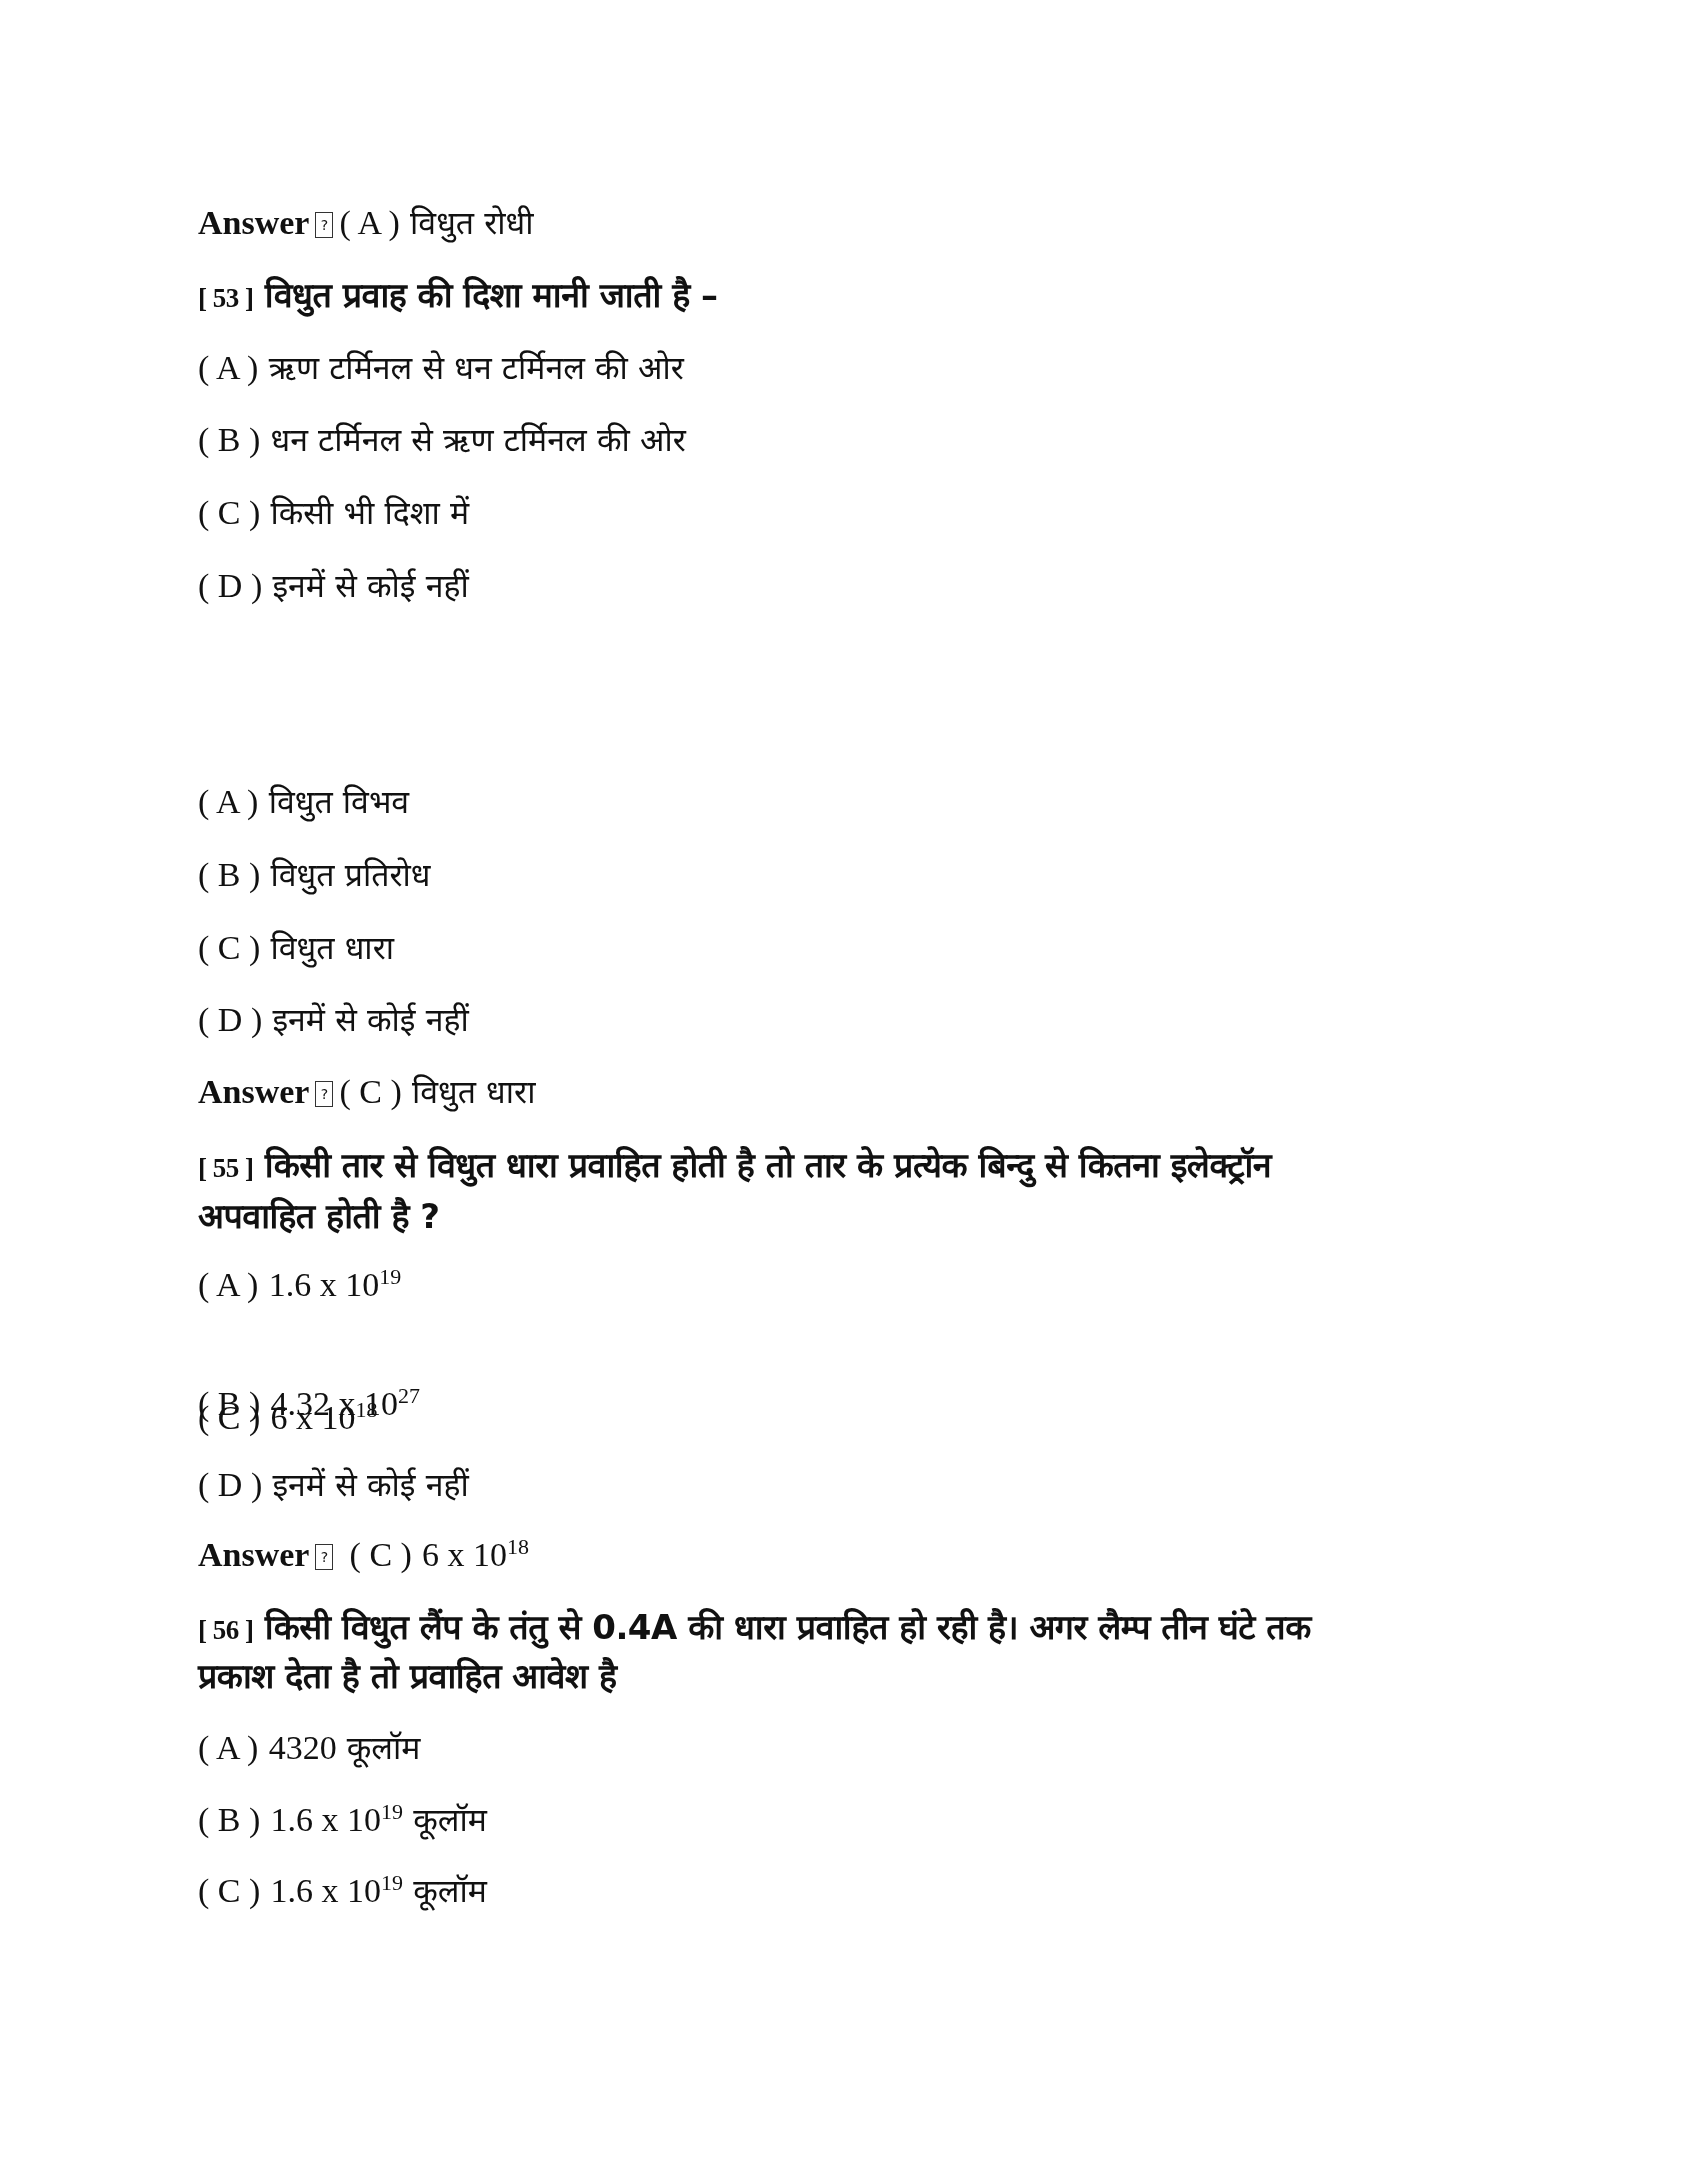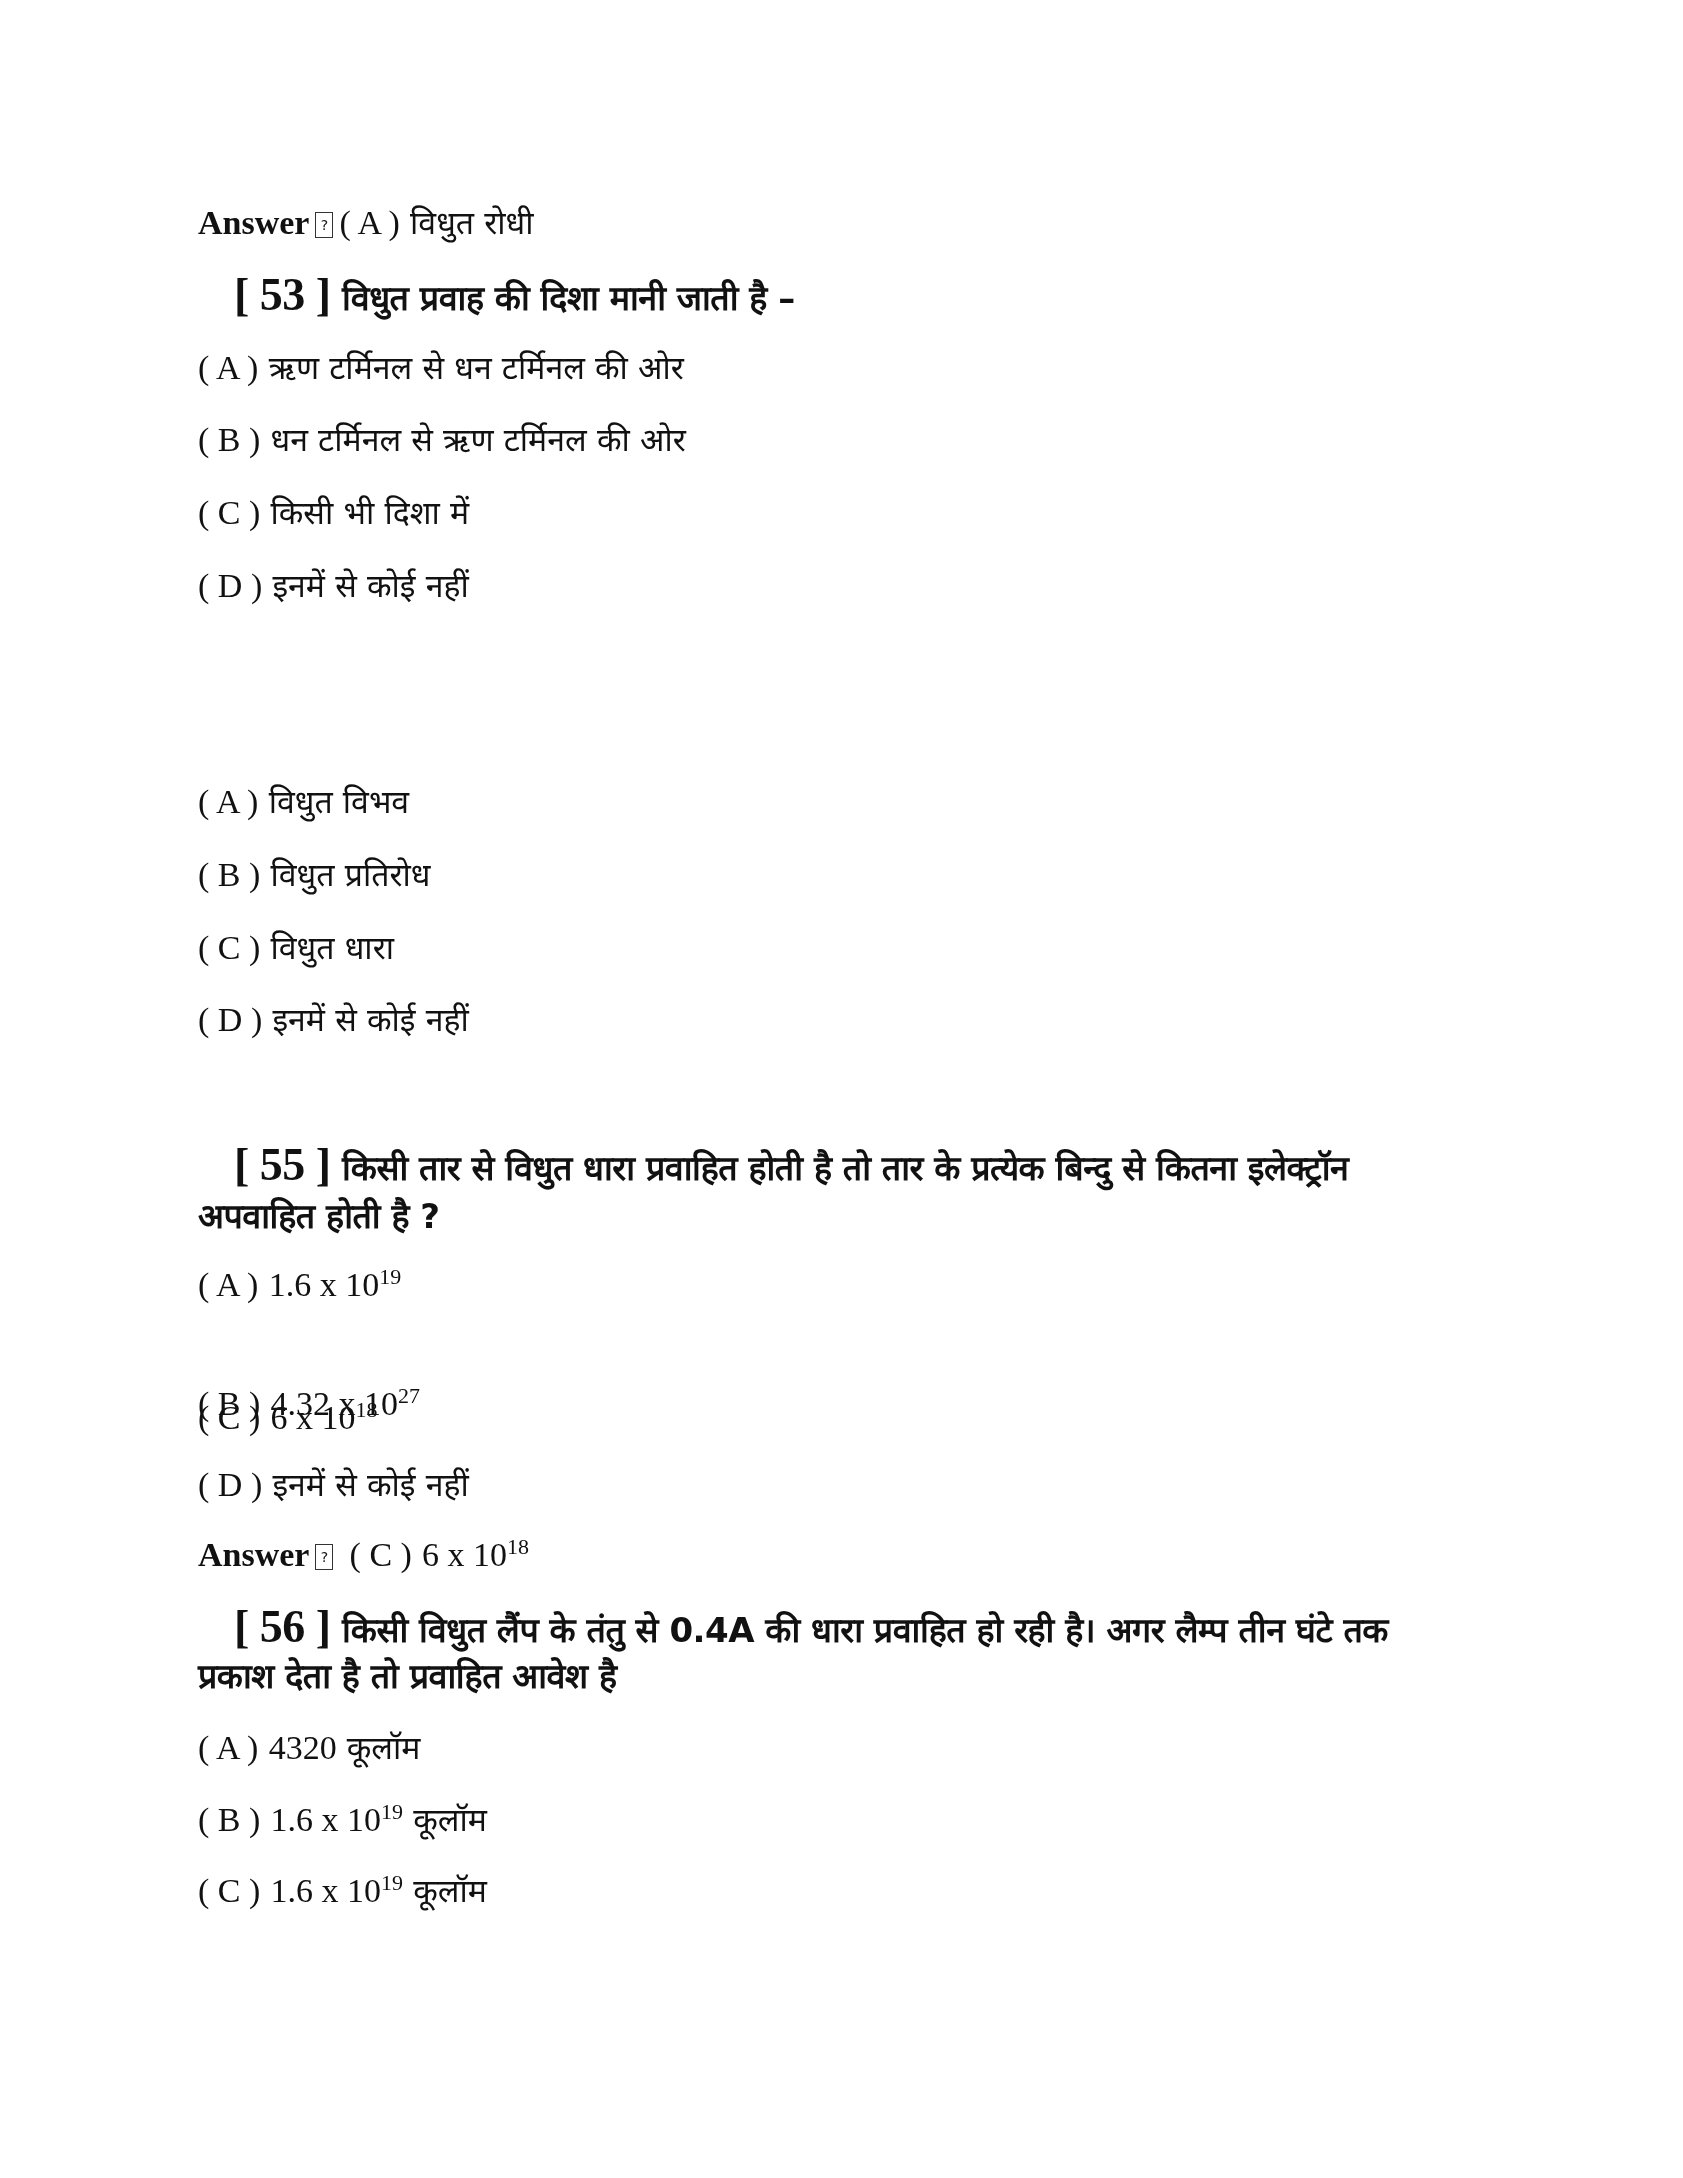--- a/index.html
+++ b/index.html
@@ -1,21 +1,21 @@
 <!DOCTYPE html>
 <html><head>
 <meta charset="utf-8">
 <style>
   html, body { margin: 0; padding: 0; background: #ffffff; }
   body { width: 1683px; height: 2178px; position: relative; overflow: hidden;
          font-family: "Liberation Serif", "DejaVu Serif", serif; color: #111; }
   .page { position: absolute; left: 0; top: 0; width: 1683px; height: 2178px; border-radius: 30px; }
   .line { position: absolute; left: 198px; white-space: nowrap; font-size: 36px; line-height: 44px; }
   .q { font-weight: bold; font-family: "DejaVu Sans", "Liberation Sans", sans-serif; font-size: 34px; letter-spacing: -0.5px; }
-  .q .num { font-family: "Liberation Serif", serif; font-weight: bold; font-size: 46px; margin-left: 36px; }
+  .q .num { font-family: "Liberation Serif", serif; font-weight: bold; font-size: 27px; }
   .opt { font-family: "DejaVu Sans", "Liberation Sans", sans-serif; font-size: 32px; }
   .opt .lbl { font-family: "Liberation Serif", serif; font-size: 34px; }
   .ans { font-family: "DejaVu Sans", "Liberation Sans", sans-serif; font-size: 32px; }
   .ans .kw { font-family: "Liberation Serif", serif; font-weight: bold; font-size: 34px; }
   .ans .sym { display: inline-block; width: 16px; height: 24px; border: 1.5px solid #333; font-size: 14px;
               line-height: 24px; text-align: center; vertical-align: middle; margin: 0 6px 0 6px;
               font-family: "DejaVu Sans", sans-serif; }
   .ans .lbl { font-family: "Liberation Serif", serif; font-size: 34px; }
   .sci { font-family: "Liberation Serif", serif; font-size: 34px; }
   sup { font-size: 22px; vertical-align: 12px; line-height: 0; }
@@ -60,20 +60,24 @@
     <span>विधुत प्रतिरोध</span>
   </div>
   <div class="line opt" style="top:926px">
     <span class="lbl">( C )</span>
     <span>विधुत धारा</span>
   </div>
   <div class="line opt" style="top:998px">
     <span class="lbl">( D )</span>
     <span>इनमें से कोई नहीं</span>
   </div>
+  <div class="line ans" style="top:1070px">
+    <span class="kw">Answer</span><span class="sym">?</span><span class="lbl">( C )</span>
+    <span>विधुत धारा</span>
+  </div>
 
   <div class="line q" style="top:1143px">
     <span class="num">[ 55 ]</span>
     <span>किसी तार से विधुत धारा प्रवाहित होती है तो तार के प्रत्येक बिन्दु से कितना इलेक्ट्रॉन</span>
   </div>
   <div class="line q" style="top:1194px">
     <span>अपवाहित होती है ?</span>
   </div>
   <div class="line opt" style="top:1263px">
     <span class="lbl">( A )</span>

